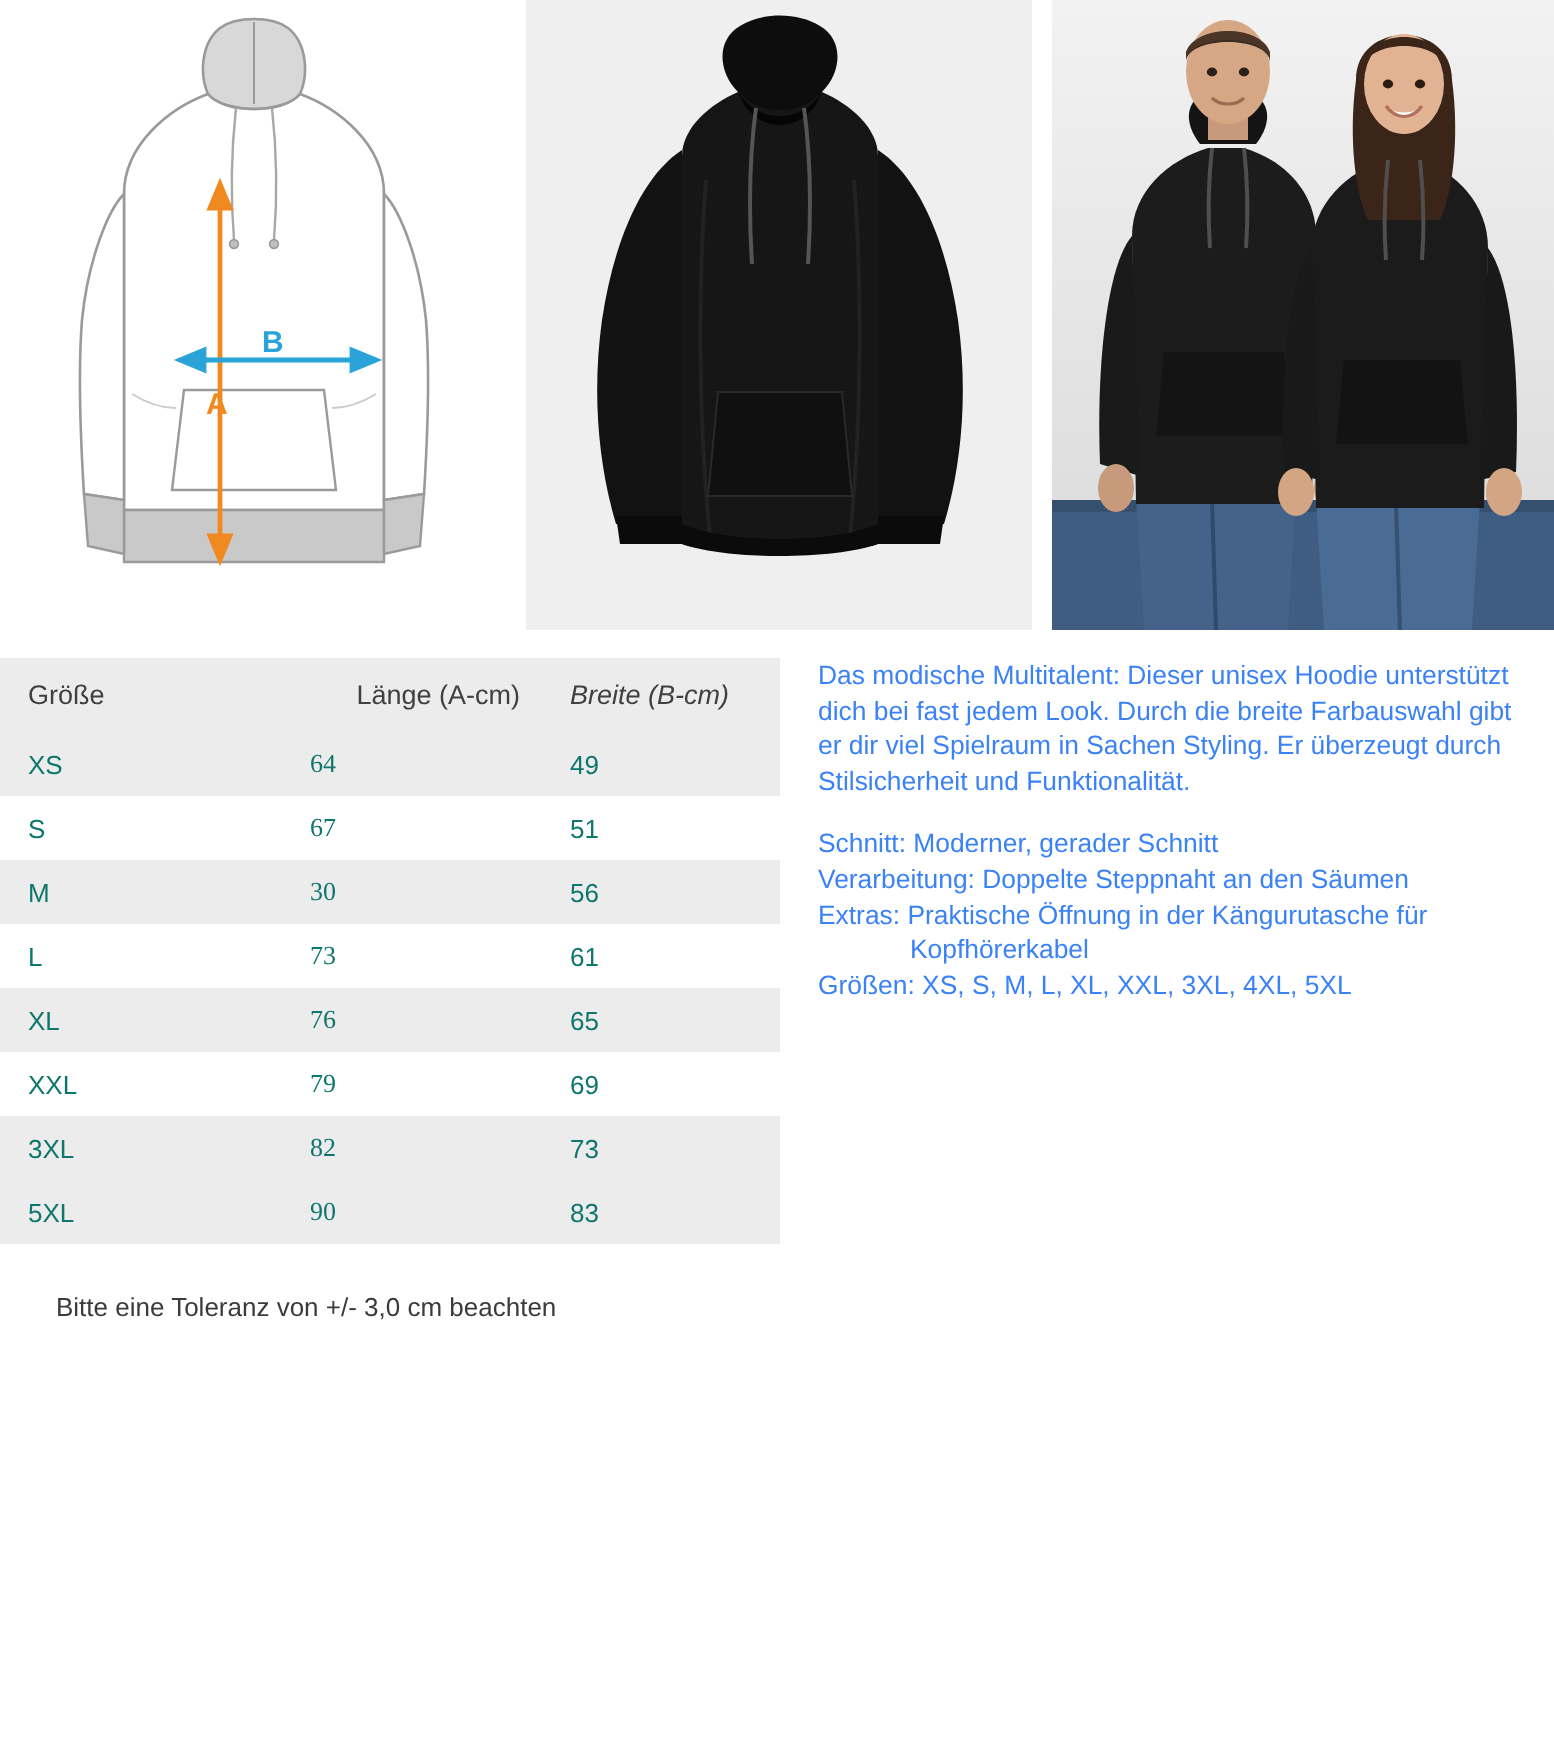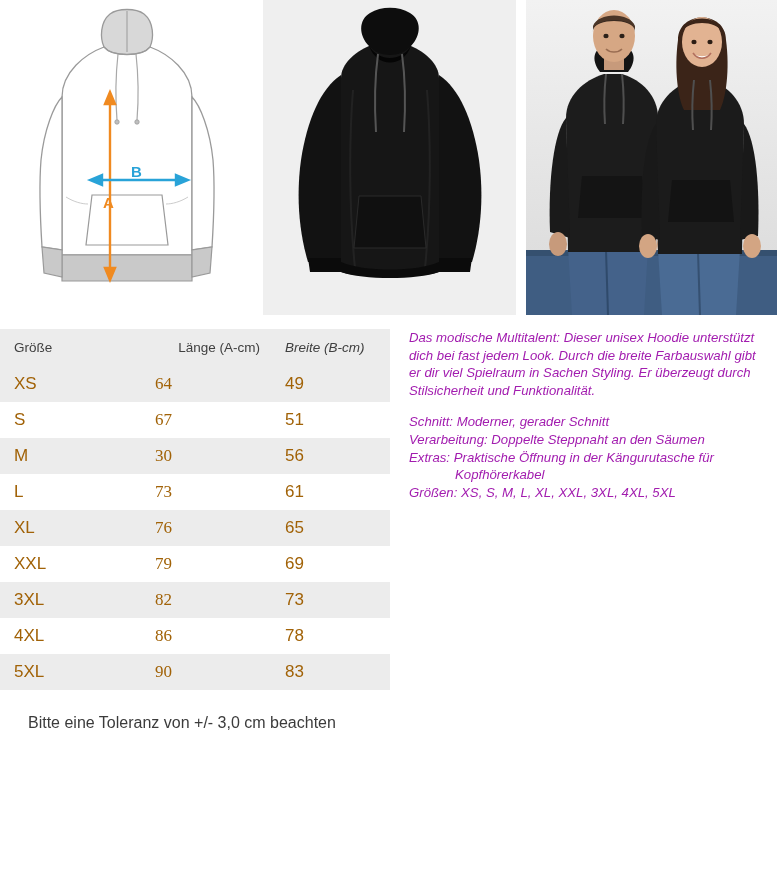--- a/index.html
+++ b/index.html
@@ -71,44 +71,43 @@
     color: #404040;
     font-weight: normal;
     text-align: left;
     padding: 11px 0 11px 14px;
     font-size: 13.5px;
   }
   table.sizes th.c2 { padding-left: 25px; text-align: right; }
   table.sizes th.c3 { padding-left: 25px; font-style: italic; }
   table.sizes td {
     padding: 8px 0 8px 14px;
-    color: #a16207;
-    font-size: 17px;
+    color: #0f766e;
+    font-size: 13px;
   }
   table.sizes td.c2 { padding-left: 25px; font-family: Liberation Serif, serif; }
   table.sizes td.c3 { padding-left: 25px; }
   table.sizes tr.odd td { background: #ececec; }
   table.sizes tr.even td { background: #ffffff; }
 
   .desc {
     width: 360px;
     padding-left: 19px;
     font-size: 13.2px;
     line-height: 17.6px;
-    color: #a21caf;
-    font-style: italic;
+    color: #3b82f6;
   }
   .desc p { margin: 0 0 14px 0; }
   .desc .spec-line { margin: 0; }
   .desc .indent { padding-left: 46px; }
 
   .tolerance {
     margin-top: 24px;
     padding-left: 28px;
-    font-size: 16px;
+    font-size: 13px;
     color: #3b3b3b;
   }
 </style>
 </head>
 <body>
 
 <div class="page">
 
   <div class="images">
 
@@ -306,25 +305,20 @@
         <tr class="even">
           <td class="c1">XXL</td>
           <td class="c2">79</td>
           <td class="c3">69</td>
         </tr>
         <tr class="odd">
           <td class="c1">3XL</td>
           <td class="c2">82</td>
           <td class="c3">73</td>
         </tr>
-        <tr class="even">
-          <td class="c1">4XL</td>
-          <td class="c2">86</td>
-          <td class="c3">78</td>
-        </tr>
         <tr class="odd">
           <td class="c1">5XL</td>
           <td class="c2">90</td>
           <td class="c3">83</td>
         </tr>
       </tbody>
     </table>
 
     <div class="desc">
       <p>Das modische Multitalent: Dieser unisex Hoodie unterstützt dich bei fast jedem Look. Durch die breite Farbauswahl gibt er dir viel Spielraum in Sachen Styling. Er überzeugt durch Stilsicherheit und Funktionalität.</p>

